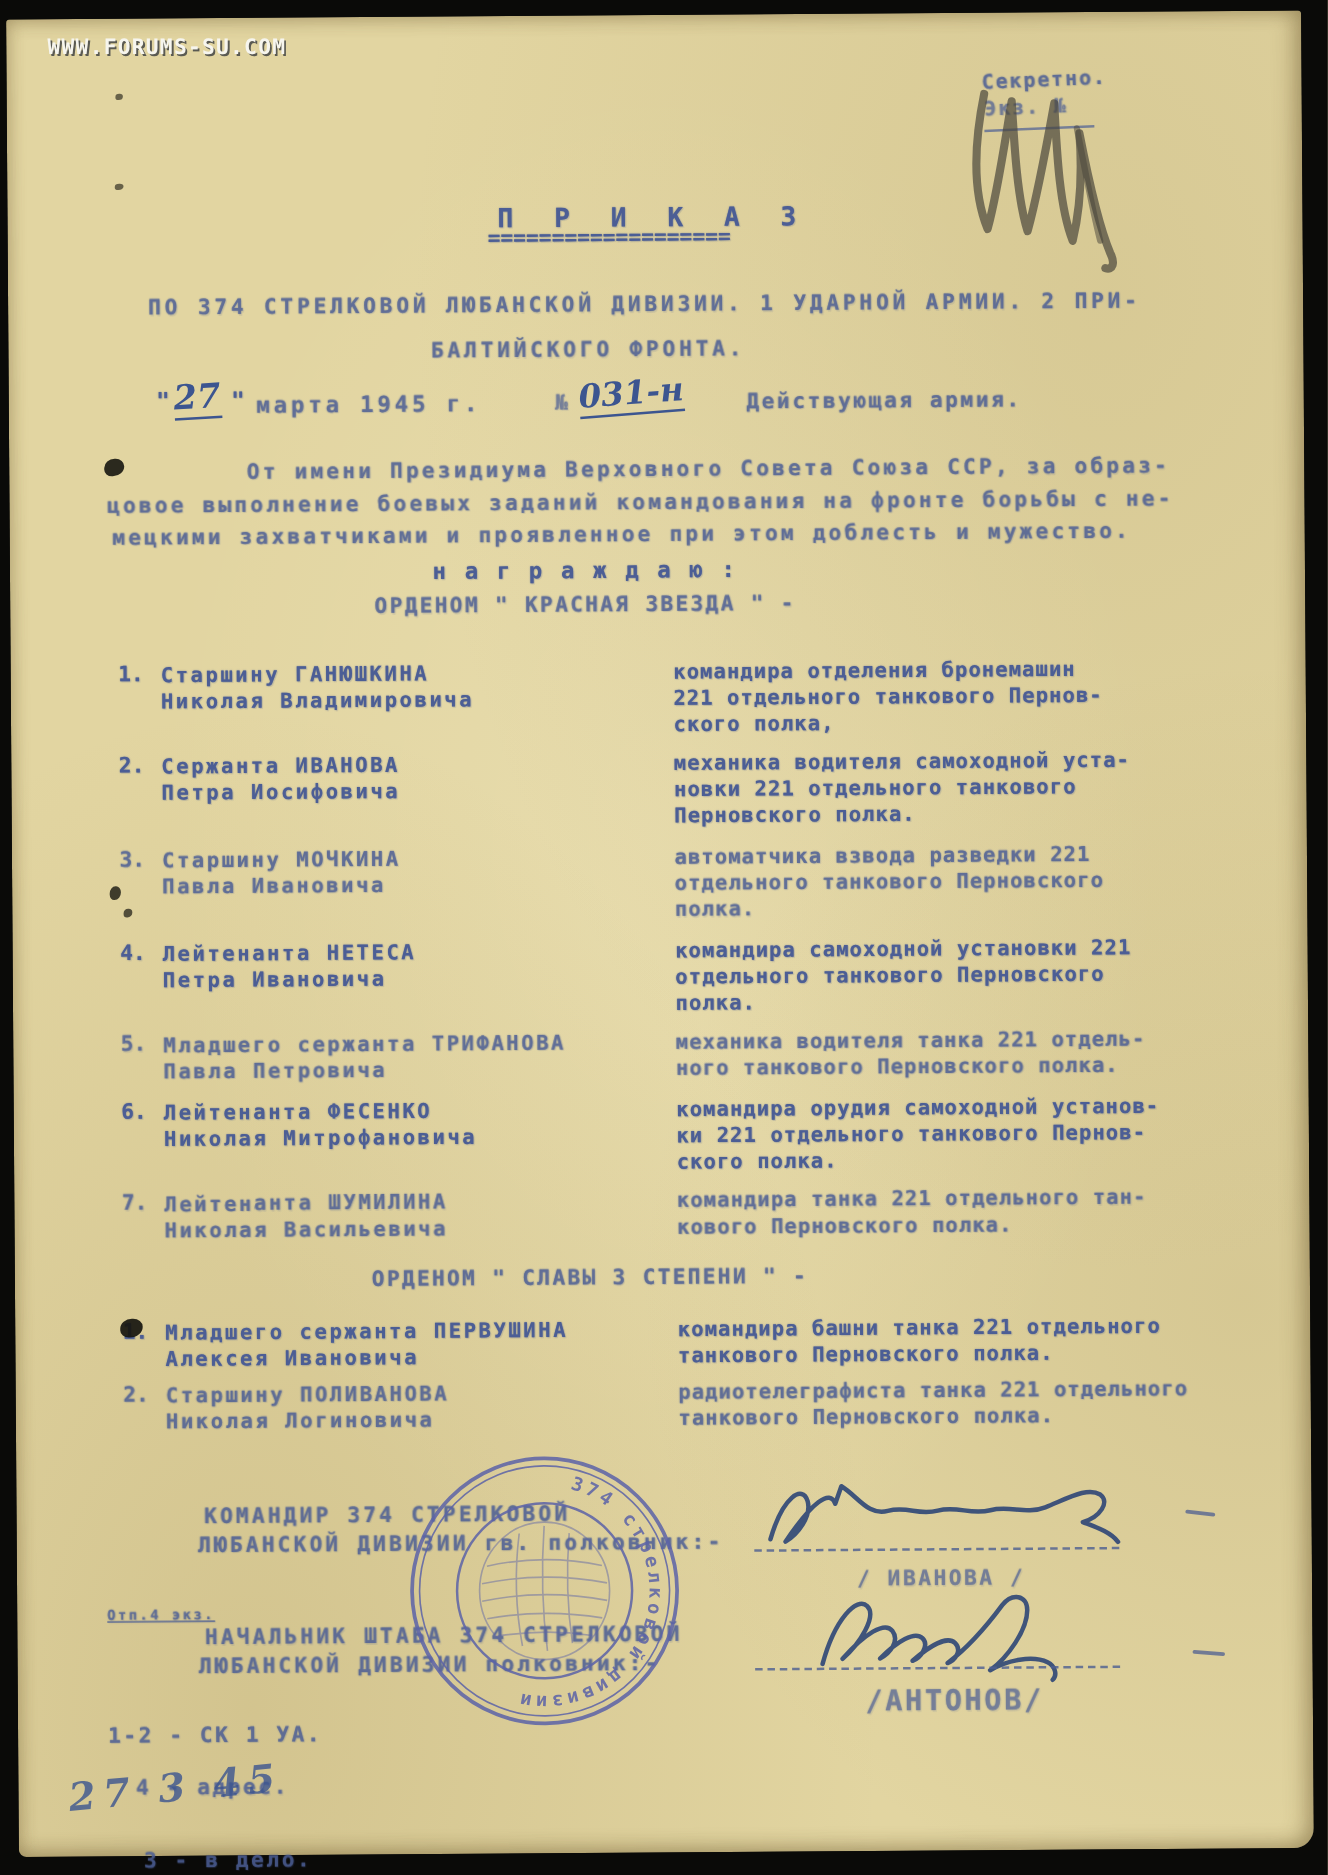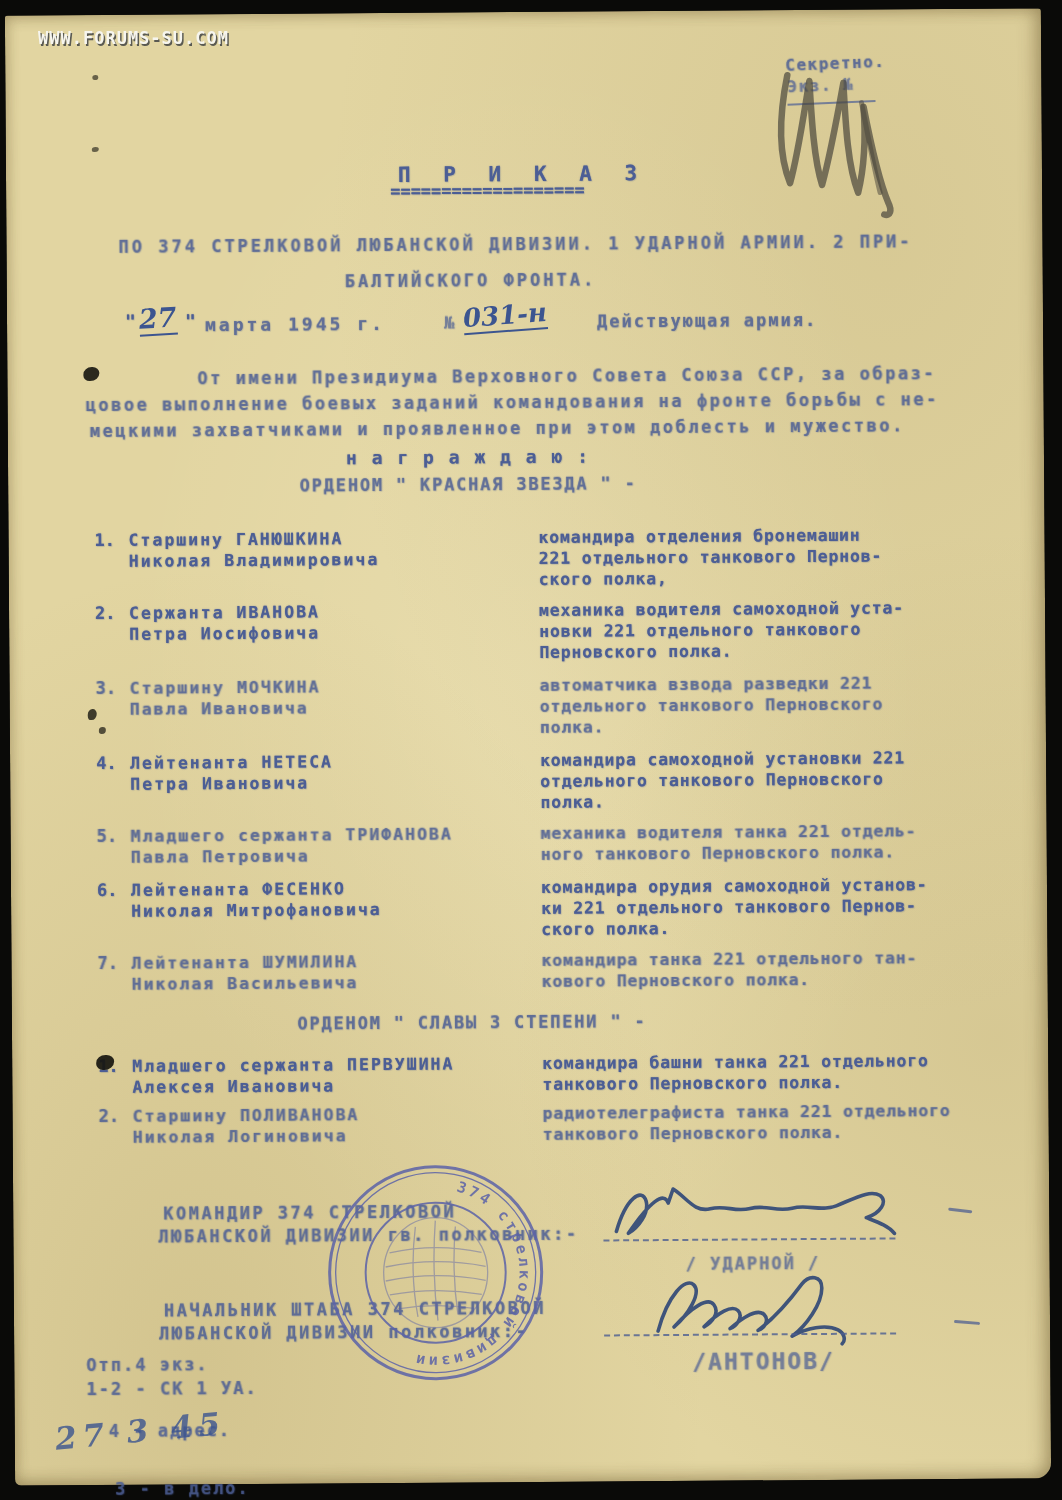--- a/index.html
+++ b/index.html
@@ -186,21 +186,21 @@
         <div>танкового Перновского полка.</div>
       </div>
     </div>
 
     <div class="abs typed soft" style="left:150px;top:1189px;font-size:17px;letter-spacing:2.5px;">КОМАНДИР 374 СТРЕЛКОВОЙ</div>
     <div class="abs typed soft" style="left:145px;top:1212px;font-size:17px;letter-spacing:2.5px;">ЛЮБАНСКОЙ ДИВИЗИИ гв. полковник:-</div>
     <svg class="abs" style="left:585px;top:1160px;" width="320" height="80" viewBox="0 0 320 80">
       <path d="M 18 60 C 28 26 44 16 48 30 C 51 42 40 56 30 62 C 52 30 66 20 70 32 L 75 18 C 88 26 96 42 112 38 C 128 34 136 42 152 38 C 168 34 178 42 194 38 C 210 34 222 42 238 36 C 258 28 272 20 282 26 C 290 32 282 44 268 48 C 278 52 290 56 296 64" fill="none" stroke="#2d4677" stroke-width="3.6" stroke-linecap="round" stroke-linejoin="round" opacity=".9"></path>
     </svg>
     <div class="dashline" style="left:590px;top:1228px;width:292px;"></div>
-    <div class="abs typed fade" style="left:672px;top:1243px;font-size:17px;letter-spacing:2px;">/ УДАРНОЙ /</div>
+    <div class="abs typed fade" style="left:672px;top:1243px;font-size:17px;letter-spacing:2px;">/ ИВАНОВА /</div>
     <div class="dashmark" style="left:935px;top:1200px;width:24px;transform:rotate(7deg);"></div>
 
     <div class="abs typed soft" style="left:150px;top:1286px;font-size:17px;letter-spacing:2.5px;">НАЧАЛЬНИК ШТАБА 374 СТРЕЛКОВОЙ</div>
     <div class="abs typed soft" style="left:145px;top:1309px;font-size:17px;letter-spacing:2.5px;">ЛЮБАНСКОЙ ДИВИЗИИ полковник:-</div>
     <svg class="abs" style="left:620px;top:1242px;" width="290" height="100" viewBox="0 0 290 100">
       <path d="M 24 78 C 34 42 52 24 60 32 C 68 40 54 62 40 74 C 58 54 74 44 80 52 C 86 60 78 70 70 74 C 84 60 98 52 104 58 C 110 64 102 74 96 76 C 110 64 124 56 130 62 C 136 68 130 76 124 78 C 140 66 156 48 168 32 C 176 22 188 24 188 36 C 188 52 172 74 158 84 C 172 76 192 72 204 78 C 210 81 212 88 208 92" fill="none" stroke="#2d4677" stroke-width="3.6" stroke-linecap="round" stroke-linejoin="round" opacity=".9"></path>
     </svg>
     <div class="dashline" style="left:590px;top:1323px;width:292px;"></div>
     <div class="abs typed fade" style="left:678px;top:1338px;font-size:23px;letter-spacing:2px;">/АНТОНОВ/</div>
     <div class="dashmark" style="left:940px;top:1312px;width:26px;transform:rotate(5deg);"></div>
@@ -223,21 +223,21 @@
         </g>
       </g>
       <defs>
         <path id="ringPath" d="M 112 28 A 84 84 0 1 1 111.9 28"></path>
       </defs>
       <text font-family="DejaVu Sans Mono, monospace" font-size="15" font-weight="bold" fill="#5c63a8" letter-spacing="3">
         <textPath href="#ringPath" startOffset="4%">374 стрелковой дивизии</textPath>
       </text>
     </svg>
 
-    <div class="abs typed soft" style="left:72px;top:1340px;font-size:17px;letter-spacing:2px;">Отп.4 экз.</div>
+    <div class="abs typed soft" style="left:72px;top:1271px;font-size:11px;letter-spacing:2px;text-decoration:underline;">Отп.4 экз.</div>
     <div class="abs typed soft" style="left:72px;top:1364px;font-size:17px;letter-spacing:2px;">1-2 - СК 1 УА.</div>
     <div class="abs typed soft" style="left:100px;top:1464px;font-size:17px;letter-spacing:2px;">3 - в дело.</div>
     <div class="abs typed soft" style="left:94px;top:1406px;font-size:17px;letter-spacing:2px;">4 - адрес.</div>
     <div class="abs hand" style="left:40px;top:1398px;font-size:31px;letter-spacing:6px;transform:rotate(-5deg);opacity:.8;">27 3 45</div>
 
     <div class="blot" style="left:76px;top:352px;width:16px;height:14px;opacity:.9;"></div>
     <div class="blot" style="left:78px;top:694px;width:9px;height:11px;opacity:.8;"></div>
     <div class="blot" style="left:89px;top:712px;width:7px;height:7px;opacity:.7;"></div>
     <div class="blot" style="left:84px;top:1040px;width:18px;height:15px;opacity:.92;"></div>
     <div class="blot" style="left:87px;top:60px;width:6px;height:5px;opacity:.6;"></div>

